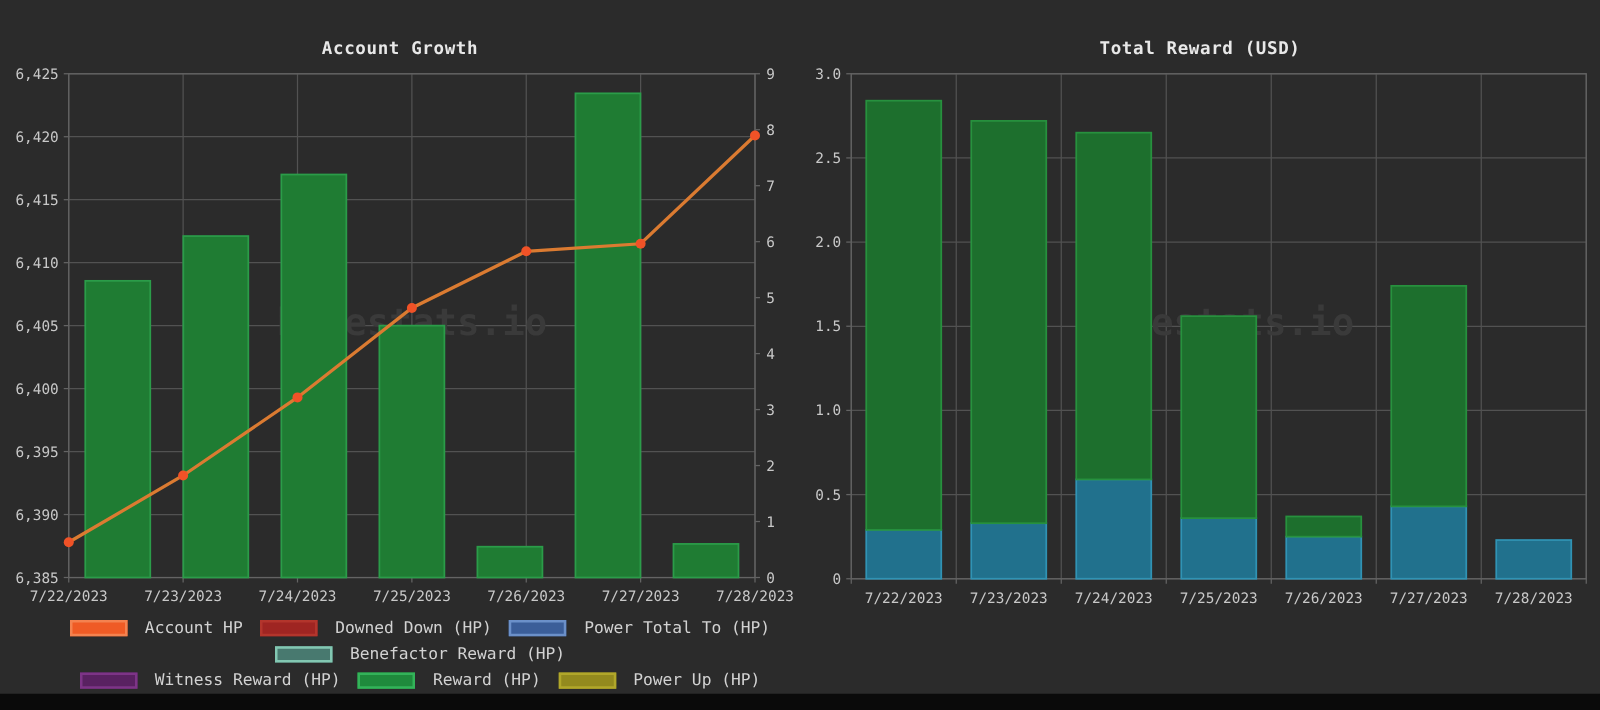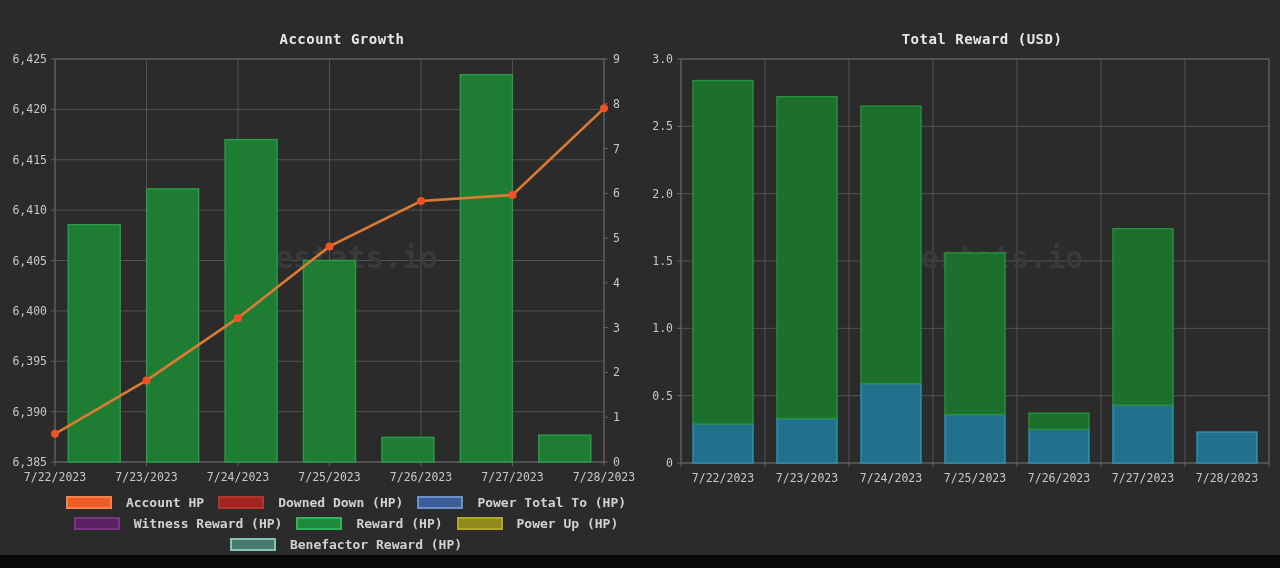--- a/index.html
+++ b/index.html
@@ -1,23 +1,23 @@
 <!DOCTYPE html>
 <html><head>
 <meta charset="utf-8">
 <style>
   html,body{margin:0;padding:0;background:#2b2b2b;}
   #stage{position:relative;width:1280px;height:568px;background:#2b2b2b;overflow:hidden;
          font-family:"DejaVu Sans Mono","Liberation Mono",monospace;}
-  .half{position:absolute;top:0;width:640px;height:568px;padding-left:44px;}
+  .half{position:absolute;top:0;width:640px;height:568px;}
   #half0{left:0;} #half1{left:640px;}
   .chart-title{position:absolute;top:31px;left:0;width:100%;text-align:center;
                font-size:14px;font-weight:bold;color:#e8e8e8;letter-spacing:.5px;}
   svg.plot{position:absolute;top:0;left:0;}
-  .legend{position:absolute;top:492px;left:4px;width:100%;font-weight:bold;}
+  .legend{position:absolute;top:492px;left:16px;width:100%;}
   .l-row{display:flex;justify-content:center;align-items:center;height:21px;}
   .l-item{display:flex;align-items:center;margin:0 7px;cursor:pointer;}
   .swatch{display:inline-block;width:46px;height:13px;margin-right:14px;box-sizing:border-box;}
   .l-lbl{font-size:13px;color:#d2d2d2;white-space:nowrap;}
   #bottom-bar{position:absolute;left:0;top:555px;width:1280px;height:13px;background:#0a0a0a;}
   text{font-family:"DejaVu Sans Mono","Liberation Mono",monospace;}
 </style>
 </head>
 <body>
 
@@ -122,36 +122,36 @@
             <span class="swatch" style="background: rgb(159, 37, 34); border: 2px solid rgb(179, 53, 44);"></span>
             <span class="l-lbl">Downed Down (HP)</span>
           </span>
           <span class="l-item">
             <span class="swatch" style="background: rgb(59, 94, 153); border: 2px solid rgb(107, 144, 201);"></span>
             <span class="l-lbl">Power Total To (HP)</span>
           </span>
         </div>
         <div class="l-row">
           <span class="l-item">
+            <span class="swatch" style="background: rgb(72, 121, 111); border: 2px solid rgb(130, 199, 178);"></span>
+            <span class="l-lbl">Benefactor Reward (HP)</span>
+          </span>
+        </div>
+        <div class="l-row">
+          <span class="l-item">
             <span class="swatch" style="background: rgb(89, 33, 97); border: 2px solid rgb(125, 52, 135);"></span>
             <span class="l-lbl">Witness Reward (HP)</span>
           </span>
           <span class="l-item">
             <span class="swatch" style="background: rgb(31, 138, 60); border: 2px solid rgb(51, 179, 89);"></span>
             <span class="l-lbl">Reward (HP)</span>
           </span>
           <span class="l-item">
             <span class="swatch" style="background: rgb(147, 138, 30); border: 2px solid rgb(177, 167, 42);"></span>
             <span class="l-lbl">Power Up (HP)</span>
-          </span>
-        </div>
-        <div class="l-row">
-          <span class="l-item">
-            <span class="swatch" style="background: rgb(72, 121, 111); border: 2px solid rgb(130, 199, 178);"></span>
-            <span class="l-lbl">Benefactor Reward (HP)</span>
           </span>
         </div>
       </div>
   </div>
 
   <div class="half" id="half1">
     <div class="chart-title">Total Reward (USD)</div>
     <svg class="plot" width="640" height="492" viewBox="0 0 640 492">
         <line x1="41" y1="59" x2="629" y2="59" stroke="#525252" stroke-width="1"></line>
         <line x1="37" y1="59" x2="41" y2="59" stroke="#646464"></line>

